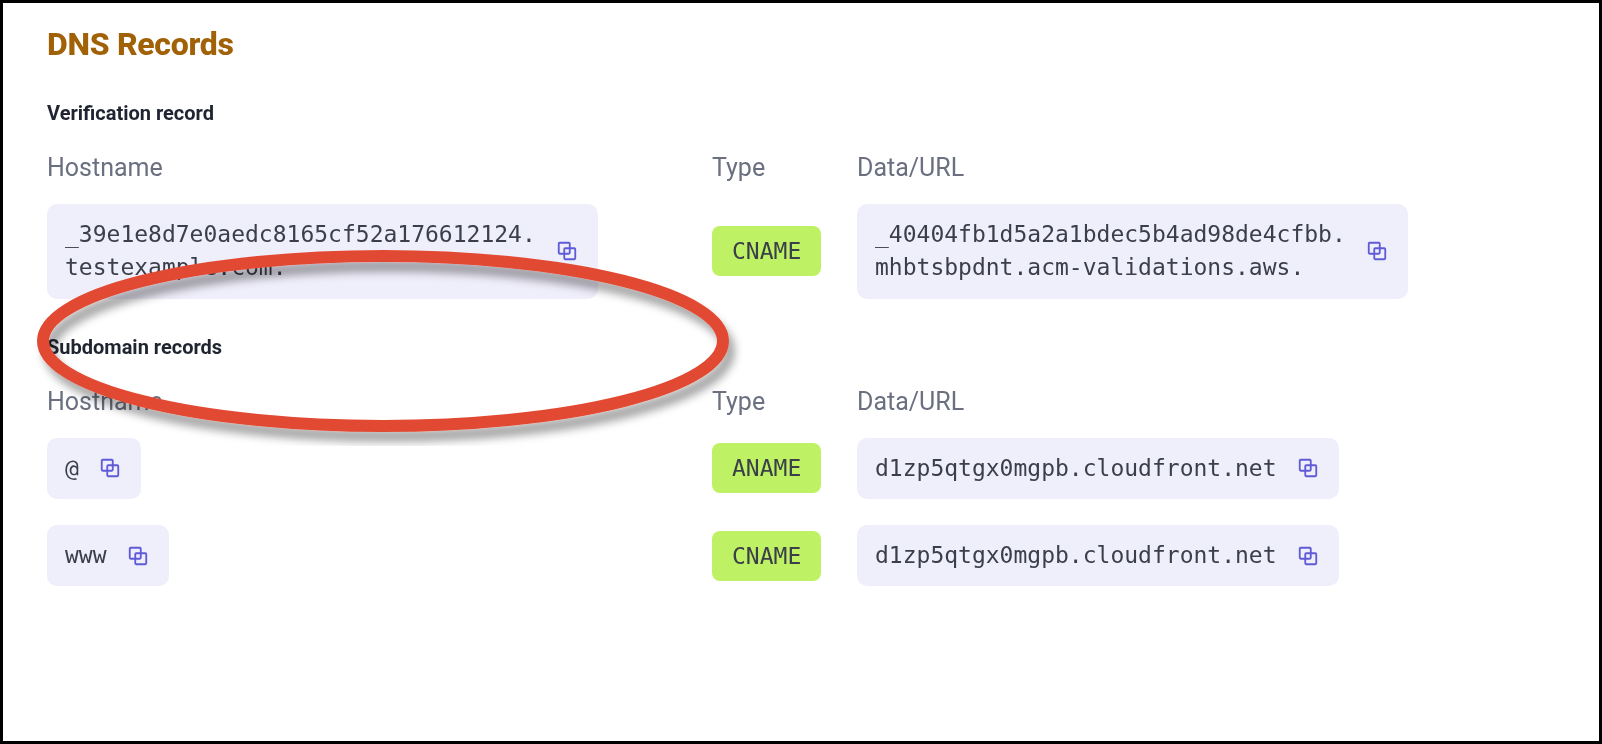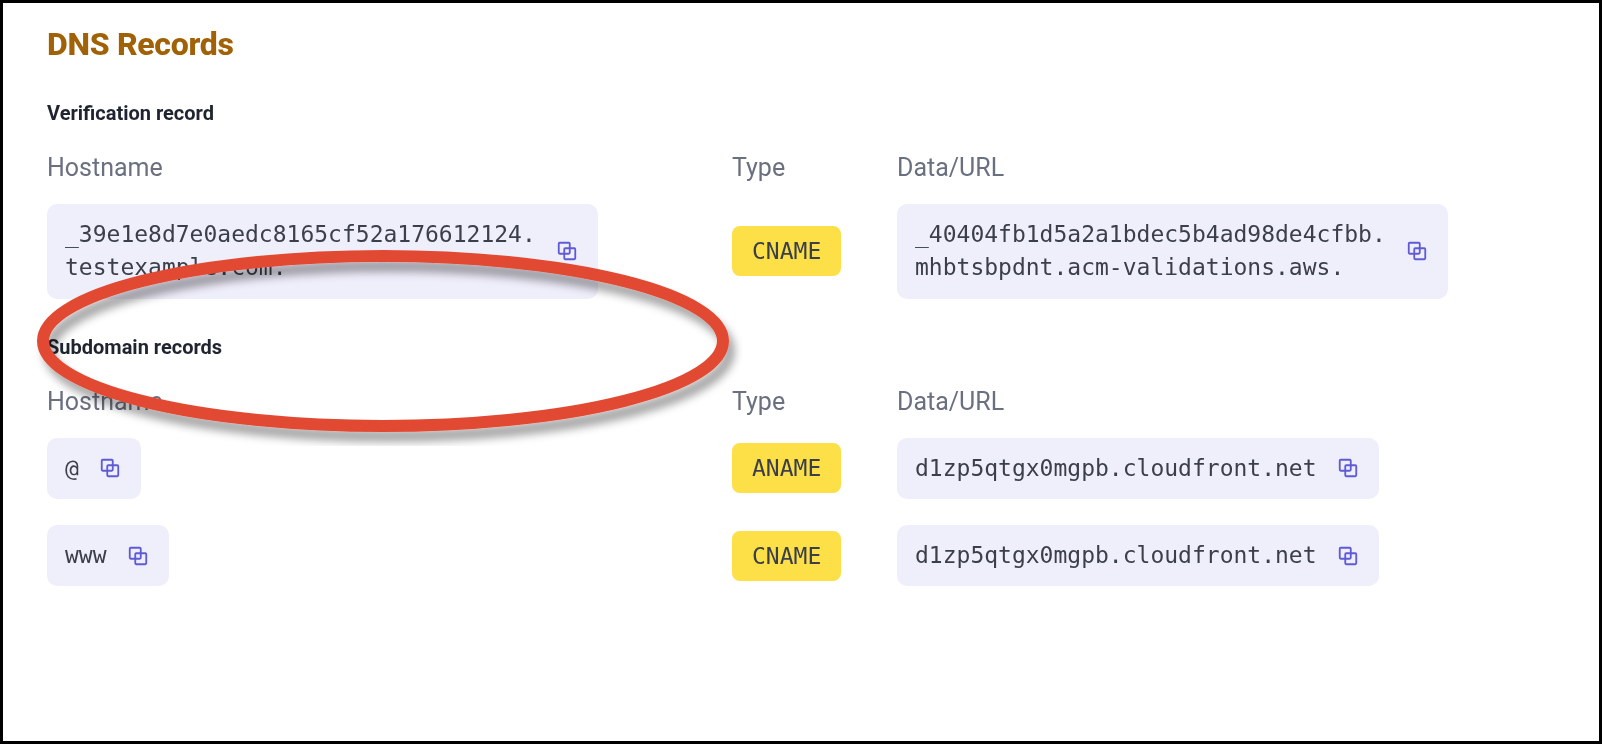--- a/index.html
+++ b/index.html
@@ -29,21 +29,20 @@
   }
   h2.section {
     font-size: 20px;
     font-weight: 700;
     color: #1f2430;
     margin-bottom: 28px;
   }
   .row {
     display: flex;
     align-items: center;
-    gap: 20px;
   }
   .headers {
     margin-bottom: 22px;
   }
   .headers .col-label {
     font-size: 25px;
     color: #6b7080;
     font-weight: 400;
   }
   .col-host  { flex: 0 0 665px; }
@@ -72,21 +71,21 @@
     height: 26px;
     display: inline-flex;
     align-items: center;
     justify-content: center;
     cursor: pointer;
     color: #5f5bd7;
     background: transparent;
     border: none;
   }
   .type-chip {
-    background: #fde047;
+    background: #bef264;
     border-radius: 8px;
     padding: 12px 20px;
     display: inline-block;
   }
   .type-chip .mono {
     font-family: ui-monospace, SFMono-Regular, Menlo, Consolas, monospace;
     font-size: 23px;
     color: #3b3f4a;
   }
   .record-row { margin-bottom: 26px; }

